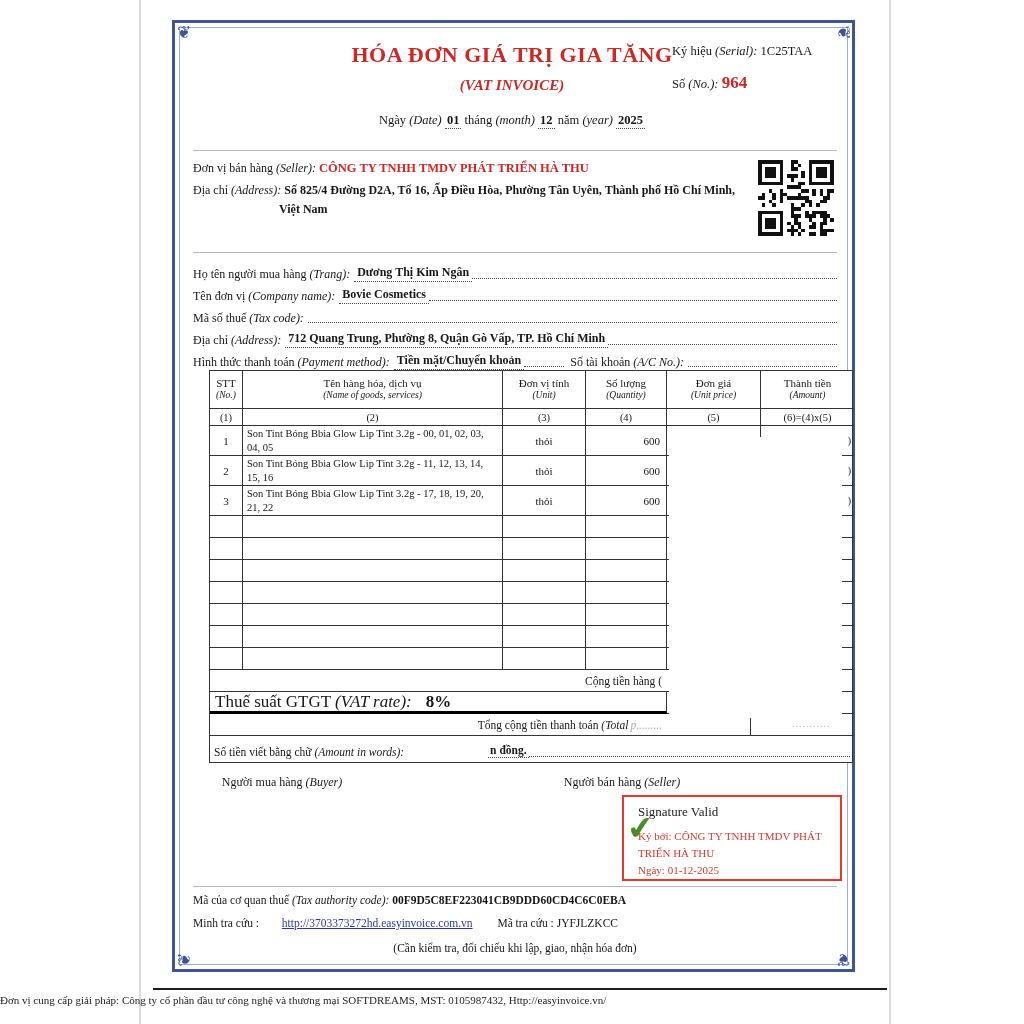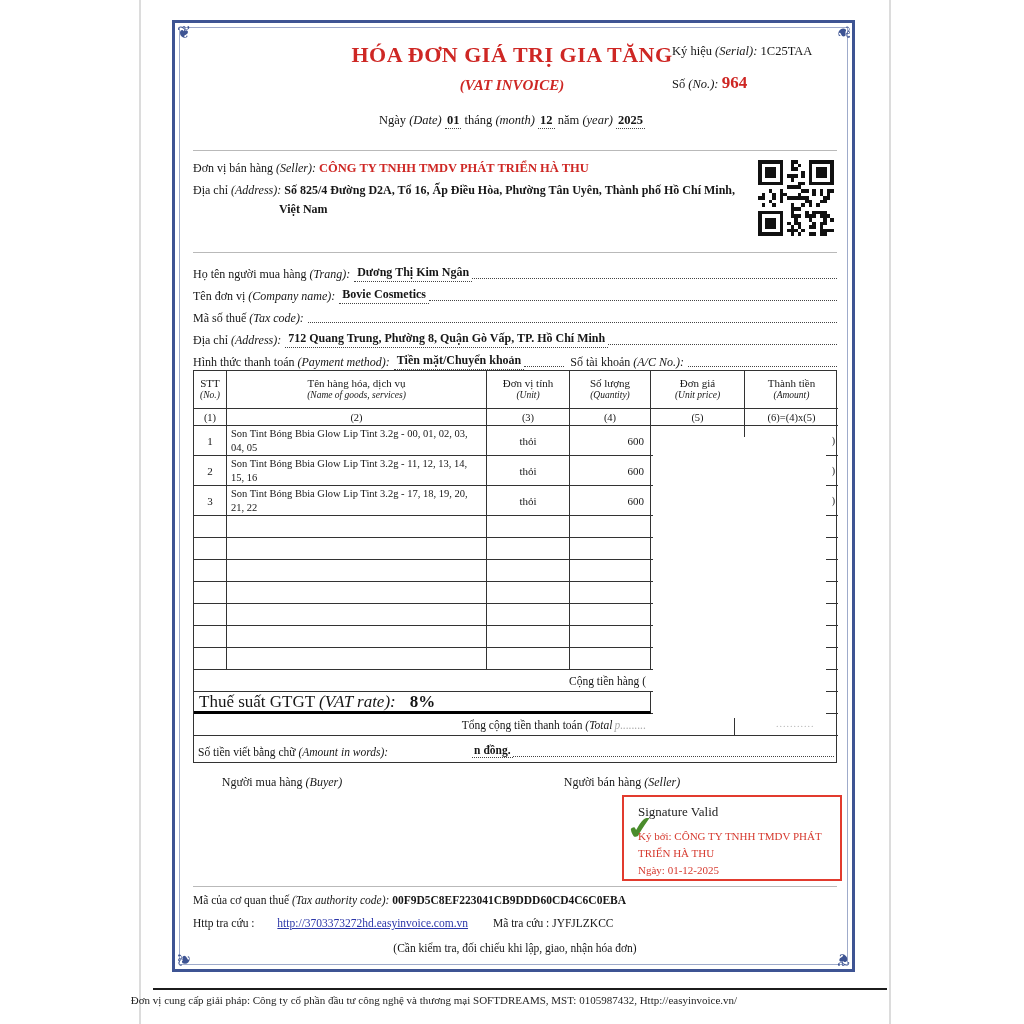--- a/index.html
+++ b/index.html
@@ -36,21 +36,21 @@
   .addr2{margin-left:86px;font-weight:700;}
   .qr{position:absolute;left:586px;top:140px;width:76px;height:76px;}
   
   .buyer{position:absolute;left:21px;top:240px;width:644px;font-size:12px;}
   .bline{display:flex;align-items:flex-end;height:22px;}
   .bline .lbl{white-space:nowrap;padding-right:4px;}
   .bv{font-weight:700;border-bottom:1px dotted #444;padding:0 3px 1px;white-space:nowrap;}
   .fill{flex:1;border-bottom:1px dotted #444;margin-bottom:3px;height:1px;}
   .gap40{width:40px;border-bottom:1px dotted #444;margin-bottom:3px;height:1px;}
   
-  .tblwrap{position:absolute;left:21px;top:350px;width:644px;}
+  .tblwrap{position:absolute;left:37px;top:350px;width:644px;}
   .tbl{display:grid;grid-template-columns:33px 260px 83px 81px 94px 93px;border:1.5px solid #333;position:relative;font-size:11px;box-sizing:border-box;background:#fff;}
   .c{border-right:1px solid #333;border-bottom:1px solid #333;display:flex;align-items:center;justify-content:center;box-sizing:border-box;min-width:0;}
   .c.lastc{border-right:none;}
   .h{flex-direction:column;height:38px;line-height:1.2;text-align:center;padding:1px 2px;}
   .h .sub{font-style:italic;font-size:9.5px;}
   .sh{height:17px;font-size:10.5px;}
   .d{height:30px;}
   .d.namec{justify-content:flex-start;text-align:left;padding:1px 4px;font-size:10.5px;line-height:1.3;}
   .d.qtyc{justify-content:flex-end;padding-right:6px;}
   .d.amtc{justify-content:flex-end;padding-right:3px;font-size:10px;}
@@ -77,21 +77,21 @@
   .sig-red{margin:8px 10px 0 14px;font-size:11px;color:var(--stampred);line-height:1.55;position:relative;z-index:2;}
   
   .foot{position:absolute;left:21px;width:644px;font-size:11.5px;}
   .f1{top:874px;}
   .f2{top:897px;}
   .fnote{top:922px;text-align:center;}
   .link{color:var(--link);text-decoration:underline;margin-left:20px;}
   .mleft{margin-left:22px;}
   
   .bottom-rule{position:absolute;left:153px;top:988px;width:734px;height:2px;background:#1c1c1c;}
-  .provider{position:absolute;left:0;top:994px;width:868px;text-align:center;font-size:11px;color:#222;}
+  .provider{position:absolute;left:0;top:994px;width:868px;font-size:11px;color:#222;}
 </style>
 </head>
 <body>
 
 <div class="photo-edge" style="left:139px"></div>
 <div class="photo-edge" style="left:889px"></div>
 
 <div class="frame">
   <div class="frame-border"></div>
   <div class="frame-line"></div>
@@ -430,21 +430,21 @@
   </div>
 
   <div class="sep" style="top:866px"></div>
 
   <div class="foot f1">
     <span>Mã của cơ quan thuế</span>
     <span class="en">(Tax authority code):</span>
     <span class="b">00F9D5C8EF223041CB9DDD60CD4C6C0EBA</span>
   </div>
   <div class="foot f2">
-    <span>Http tra cứu :</span>
+    <span>Minh tra cứu :</span>
     <a class="link" href="#">http://3703373272hd.easyinvoice.com.vn</a>
     <span class="mleft">Mã tra cứu :</span>
     <span>JYFJLZKCC</span>
   </div>
   <div class="foot fnote">(Cần kiểm tra, đối chiếu khi lập, giao, nhận hóa đơn)</div>
 </div>
 
 <div class="bottom-rule"></div>
 <div class="provider">Đơn vị cung cấp giải pháp: Công ty cổ phần đầu tư công nghệ và thương mại SOFTDREAMS, MST: 0105987432, Http://easyinvoice.vn/</div>
 

